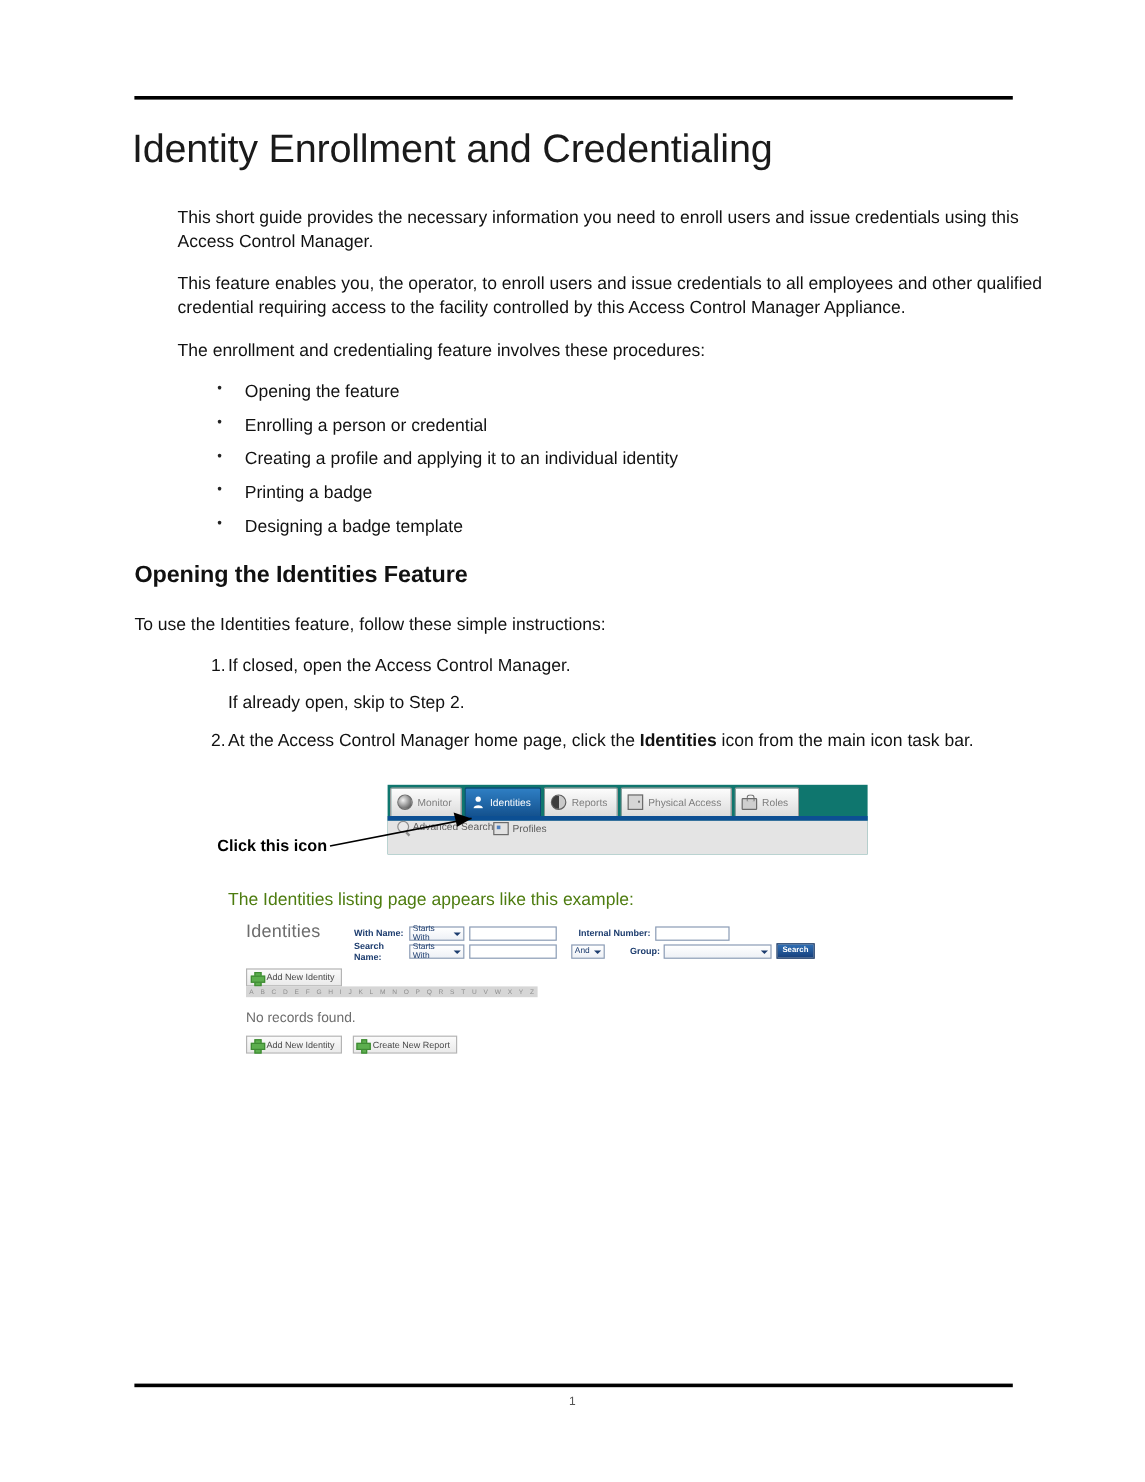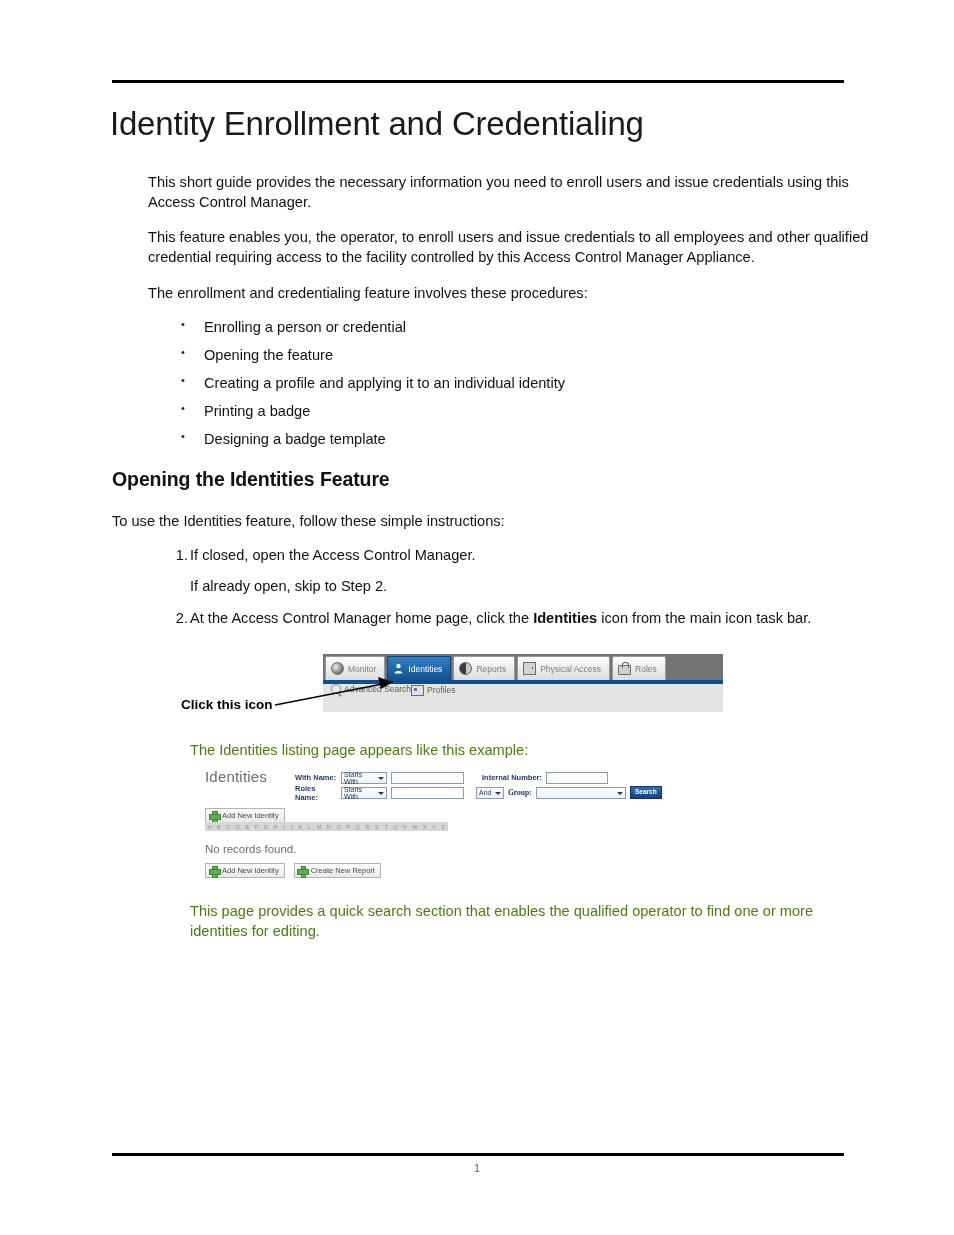--- a/index.html
+++ b/index.html
@@ -68,21 +68,21 @@
     margin-bottom:12px;
   }
   .indent-para {
     padding-left:78px; font-size:14.6px; line-height:1.38; color:#4d7c0f;
     margin:0;
   }
 
   
   .shot-toolbar {
     position:absolute; left:323px; top:654px; width:400px; height:58px;
-    background:#737373;
+    background:#0f766e;
     box-sizing:border-box;
   }
   .tabrow {
     position:absolute; left:0; top:0; height:26px; width:100%;
     display:flex; align-items:flex-end; gap:2px; padding-left:2px;
     box-sizing:border-box;
   }
   .tab {
     height:24px; display:flex; align-items:center; gap:4px;
     padding:0 8px 0 5px;
@@ -189,22 +189,22 @@
   <div class="rule-top"></div>
 
   <h1 class="title">Identity Enrollment and Credentialing</h1>
 
   <div class="body-col" style="top:172px;margin-left:36px;">
     <p class="para">This short guide provides the necessary information you need to enroll users and issue credentials using this Access Control Manager.</p>
     <p class="para">This feature enables you, the operator, to enroll users and issue credentials to all employees and other qualified credential requiring access to the facility controlled by this Access Control Manager Appliance.</p>
     <p class="para">The enrollment and credentialing feature involves these procedures:</p>
 
     <ul class="bullets">
+      <li>Opening the feature</li>
       <li>Enrolling a person or credential</li>
-      <li>Opening the feature</li>
       <li>Creating a profile and applying it to an individual identity</li>
       <li>Printing a badge</li>
       <li>Designing a badge template</li>
     </ul>
   </div>
 
   <div class="body-col" style="top:468px;">
     <h2 class="section">Opening the Identities Feature</h2>
   </div>
 
@@ -285,31 +285,31 @@
         <span class="slabel" style="width:42px;">With Name:</span>
         <span class="sel sel-sw">
           <span>Starts With</span>
           <span class="cv"></span>
         </span>
         <span class="txt txt-name"></span>
         <span class="slabel" style="margin-left:14px; width:60px;">Internal Number:</span>
         <span class="txt txt-num"></span>
       </div>
       <div class="srow">
-        <span class="slabel" style="width:42px;">Roles Name:</span>
+        <span class="slabel" style="width:42px;">Search Name:</span>
         <span class="sel sel-sw">
           <span>Starts With</span>
           <span class="cv"></span>
         </span>
         <span class="txt txt-name"></span>
         <span class="sel sel-and" style="margin-left:8px;">
           <span>And</span>
           <span class="cv"></span>
         </span>
-        <span class="slabel" style="margin-left:0; width:24px;font-family:Liberation Serif, serif;">Group:</span>
+        <span class="slabel" style="margin-left:17px; width:24px;">Group:</span>
         <span class="sel sel-grp">
           <span></span>
           <span class="cv"></span>
         </span>
         <span class="btn-search">Search</span>
       </div>
     </div>
 
     <div style="position:absolute; left:0; top:42px;">
       <span class="btn-add">
@@ -354,20 +354,17 @@
         <span class="plus"></span>
         <span>Add New Identity</span>
       </span>
       <span class="btn-add">
         <span class="plus"></span>
         <span>Create New Report</span>
       </span>
     </div>
   </div>
 
-  <div class="body-col" style="top:901px;">
-    <p class="indent-para">This page provides a quick search section that enables the qualified operator to find one or more identities for editing.</p>
-  </div>
 
   <div class="rule-bottom"></div>
   <div class="folio">1</div>
 
 </div>
 
 </body></html>

